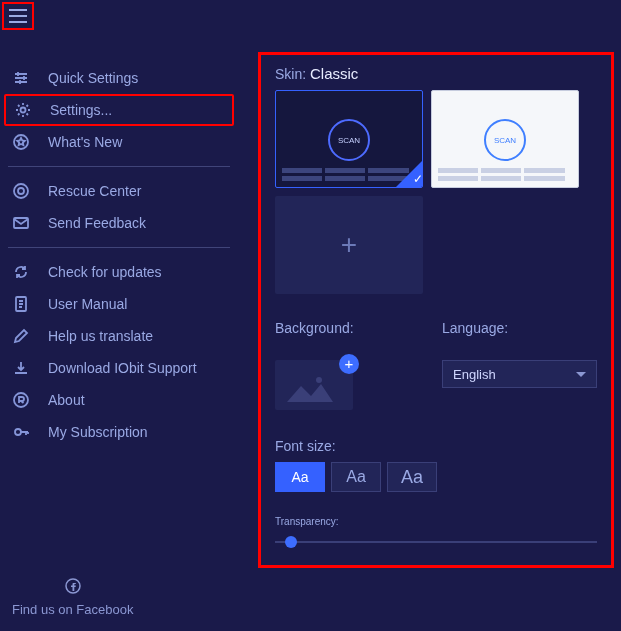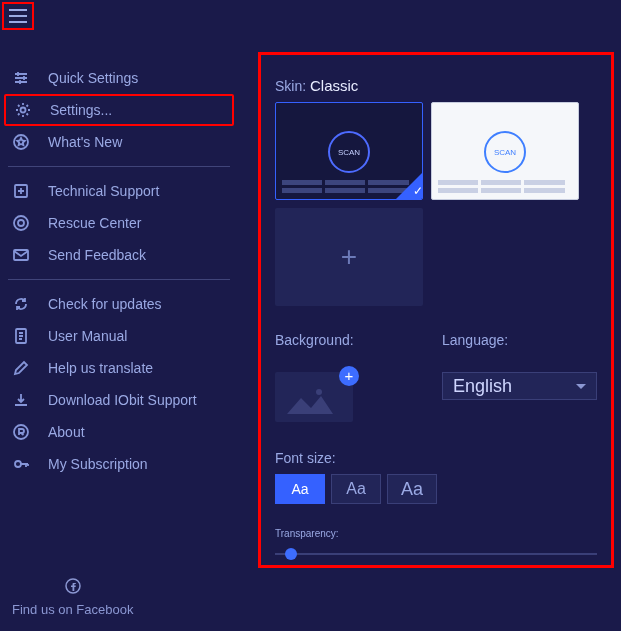--- a/index.html
+++ b/index.html
@@ -9,21 +9,21 @@
 .hamburger { width:18px; height:14px; display:flex; flex-direction:column; justify-content:space-between; cursor:pointer; }
 .hamburger span { height:2px; background:#9aa9e4; display:block; }
 
 .sidebar { position:absolute; left:4px; top:62px; width:230px; }
 .menu-item { display:flex; align-items:center; height:32px; padding:0 8px; color:#9aa9e4; font-size:14px; cursor:pointer; gap:18px; }
 .menu-item .mi-icon { width:18px; height:18px; display:flex; align-items:center; justify-content:center; flex-shrink:0; }
 .menu-item .mi-icon svg { stroke:#8595d8; fill:none; stroke-width:1.8; }
 .menu-item.selected { border:2px solid #ff0000; border-radius:2px; }
 hr.sep { border:none; border-top:1px solid rgba(138,150,210,0.35); margin:8px 4px; }
 
-.settings-panel { position:absolute; left:258px; top:52px; width:356px; height:516px; border:3px solid #ff0000; padding:22px 14px; color:#9aa9e4; }
+.settings-panel { position:absolute; left:258px; top:52px; width:356px; height:516px; border:3px solid #ff0000; padding:10px 14px; color:#9aa9e4; }
 .skin-row { font-size:14px; margin-bottom:8px; }
 .skin-row .val { color:#e8ecff; font-size:15px; }
 .thumbs { display:flex; gap:8px; flex-wrap:wrap; }
 .thumb { width:148px; height:98px; border-radius:2px; position:relative; cursor:pointer; overflow:hidden; }
 .thumb.dark { background:#15173e; border:1px solid #3561ff; }
 .thumb.light { background:#f5f7fa; border:1px solid #c6ccde; }
 .thumb .scan-circ { position:absolute; top:28px; left:50%; transform:translateX(-50%); width:42px; height:42px; border-radius:50%; border:2px solid #4d6bff; display:flex; align-items:center; justify-content:center; font-size:8px; color:#c6d0ff;text-align:right; }
 .thumb.light .scan-circ { border-color:#3f7fff; color:#3f7fff; }
 .thumb .mini-rows { position:absolute; bottom:6px; left:6px; right:6px; display:flex; flex-wrap:wrap; gap:3px; }
 .thumb .mini-rows span { width:30%; height:5px; background:rgba(120,140,220,0.4); }
@@ -32,21 +32,21 @@
 .thumb .check::after { content:"✓"; position:absolute; right:-1px; bottom:-25px; font-size:12px; color:#fff; }
 .thumb.add { width:148px; height:98px; background:#222558; display:flex; align-items:center; justify-content:center; }
 .thumb.add .plus { font-size:28px; color:#6c7ab8; font-weight:200; }
 
 .section-row { display:flex; gap:18px; margin-top:26px; }
 .col { flex:1; }
 .label { font-size:14px; color:#9aa9e4; margin-bottom:24px; }
 .bg-thumb { width:78px; height:50px; background:#222558; border-radius:2px; position:relative; cursor:pointer; }
 .bg-thumb svg { position:absolute; left:8px; bottom:4px; }
 .bg-add { position:absolute; top:-6px; right:-6px; width:20px; height:20px; border-radius:50%; background:#3d6dff; color:#fff; font-size:15px; line-height:20px; text-align:center; }
-.lang-select { width:155px; height:28px; background:#222558; border:1px solid #3a3f78; color:#cfd6ff; font-size:18px; display:flex; align-items:center; justify-content:space-between; padding:0 10px; cursor:pointer; }
+.lang-select { width:155px; height:28px; background:#222558; border:1px solid #3a3f78; color:#cfd6ff; font-size:13px; display:flex; align-items:center; justify-content:space-between; padding:0 10px; cursor:pointer; }
 .lang-select .caret { width:0;height:0;border-left:5px solid transparent;border-right:5px solid transparent;border-top:5px solid #8b97d2; }
 
 .font-label { font-size:14px; margin-top:28px; margin-bottom:8px; }
 .font-opts { display:flex; gap:6px; }
 .font-btn { width:50px; height:30px; background:#222558; border:1px solid #3a3f78; color:#9aa9e4; display:flex; align-items:center; justify-content:center; cursor:pointer; }
 .font-btn.sel { background:#3561ff; color:#fff; border-color:#3561ff; }
 .font-btn.sz1 { font-size:14px; } .font-btn.sz2 { font-size:16px; } .font-btn.sz3 { font-size:18px; }
 
 .trans-label { font-size:10px; margin-top:24px; margin-bottom:8px; }
 .slider { position:relative; height:14px; cursor:pointer; }
@@ -88,29 +88,20 @@
   <div class="menu-item">
     <span class="mi-icon">
         <svg viewBox="0 0 18 18">
           <circle cx="9" cy="9" r="7"></circle>
           <path d="M9 5l1.2 2.4 2.6.4-1.9 1.8.5 2.6L9 11l-2.4 1.2.5-2.6-1.9-1.8 2.6-.4z"></path>
         </svg>
       </span>
     <span>What's New</span>
   </div>
   <hr class="sep">
-  <div class="menu-item">
-    <span class="mi-icon">
-        <svg viewBox="0 0 18 18">
-          <rect x="3" y="3" width="12" height="12" rx="1"></rect>
-          <path d="M9 6v6M6 9h6"></path>
-        </svg>
-      </span>
-    <span>Technical Support</span>
-  </div>
   <div class="menu-item">
     <span class="mi-icon">
         <svg viewBox="0 0 18 18">
           <circle cx="9" cy="9" r="7"></circle>
           <circle cx="9" cy="9" r="3"></circle>
         </svg>
       </span>
     <span>Rescue Center</span>
   </div>
   <div class="menu-item">

